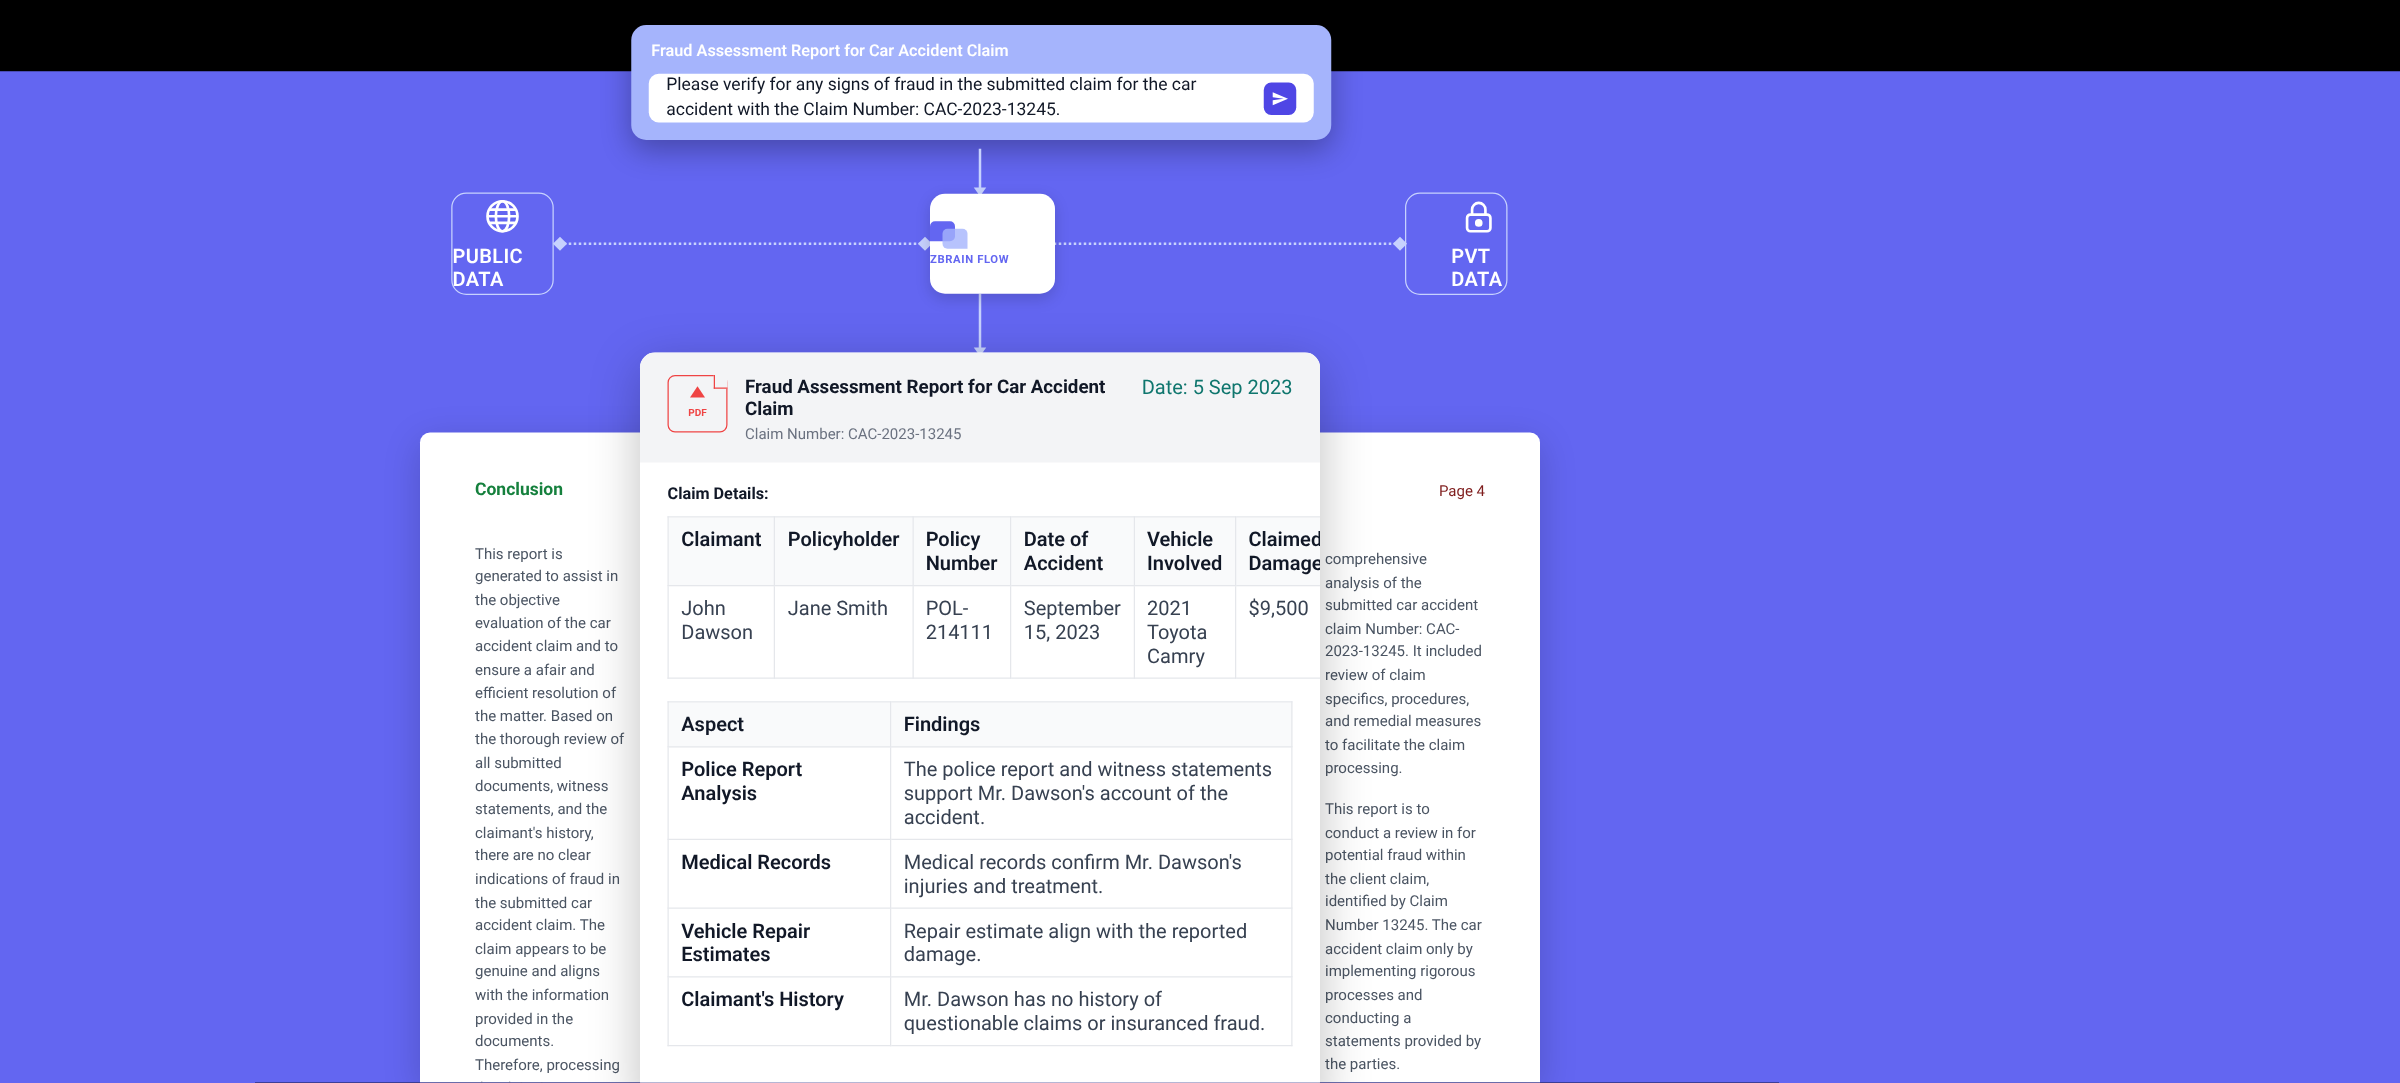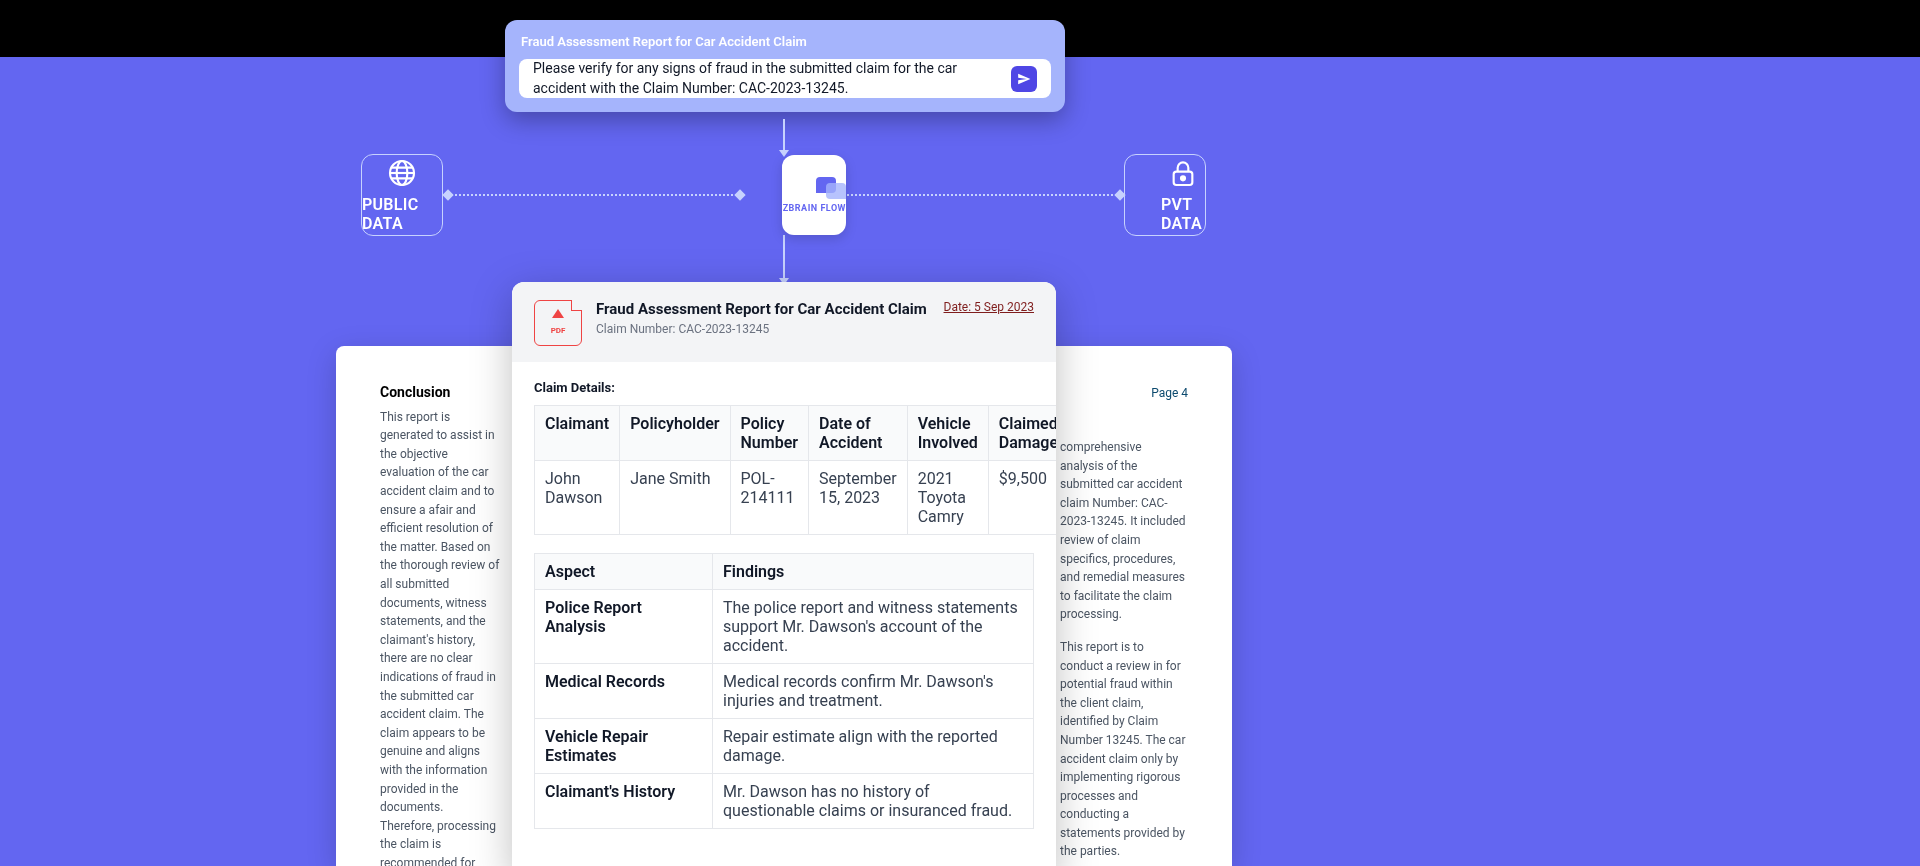--- a/index.html
+++ b/index.html
@@ -84,31 +84,30 @@
     font-weight: 600;
     letter-spacing: 0.3px;
   }
   .node-public { left: 361px; top: 154px; }
   .node-pvt   { left: 1124px; top: 154px; padding-left: 36px; }
 
   .zbrain-node {
     position: absolute;
     left: 744px;
     top: 155px;
-    width: 64px;
+    width: 100px;
     height: 80px;
     background: #fff;
     border-radius: 12px;
     display: flex;
     flex-direction: column;
-    align-items: flex-end;
+    align-items: flex-start;
     justify-content: center;
     gap: 4px;
     box-shadow: 0 4px 12px rgba(0,0,0,0.15);
-    margin-left: 38px;
   }
   .zbrain-label {
     font-size: 9px;
     font-weight: 700;
     color: #6366f1;
     letter-spacing: 0.5px;
   }
   .zbrain-icon {
     width: 30px;
     height: 22px;
@@ -226,24 +225,23 @@
     font-size: 15px;
     font-weight: 700;
     color: #111827;
     margin-bottom: 4px;
   }
   .report-sub {
     font-size: 12px;
     color: #6b7280;
   }
   .report-date {
-    font-size: 12px;
-    color: #7f1d1d;
+    font-size: 16px;
+    color: #0f766e;
     white-space: nowrap;
-    text-decoration: underline;
   }
 
   .report-body {
     padding: 18px 22px 28px 22px;
   }
   .section-label {
     font-size: 13px;
     font-weight: 700;
     color: #111827;
     margin-bottom: 10px;
@@ -286,29 +284,29 @@
     color: #4b5563;
     line-height: 1.55;
     height: 520px;
     overflow: hidden;
   }
   .back-col { width: 150px; }
   .back-col-right { width: 160px; }
   .back-h {
     font-size: 14px;
     font-weight: 700;
-    color: #000000;
-    margin-bottom: 4px;
+    color: #15803d;
+    margin-bottom: 30px;
   }
   .page-num {
     position: absolute;
     top: 38px;
     right: 44px;
     font-size: 12px;
-    color: #0c4a6e;
+    color: #7f1d1d;
     text-align: right;
   }
 
   
   .globe-icon, .lock-icon { width: 32px; height: 32px; }
 </style>
 </head>
 <body>
 
 <div class="purple-bg"></div>

